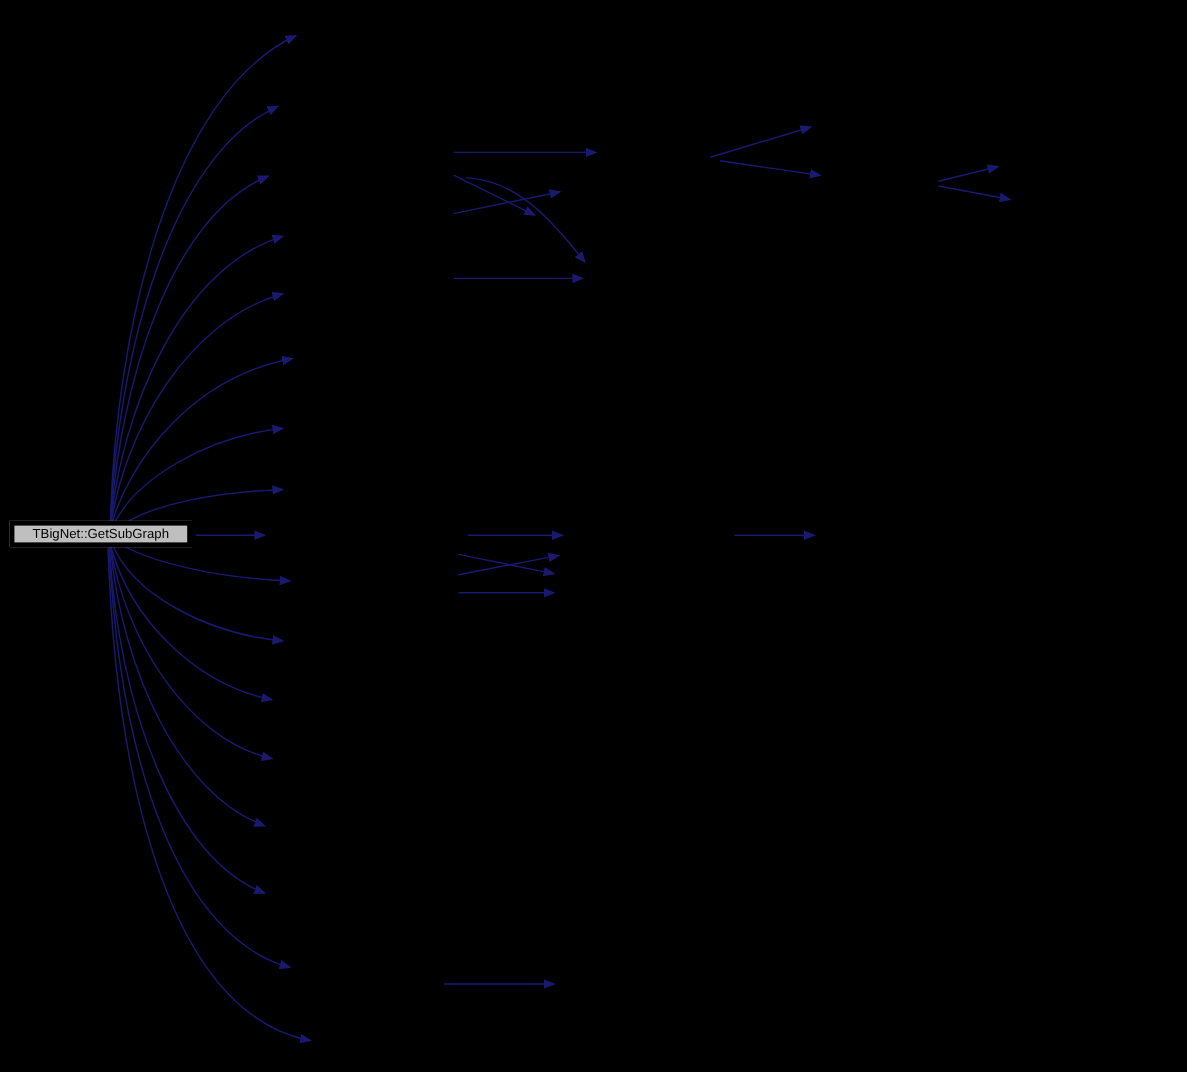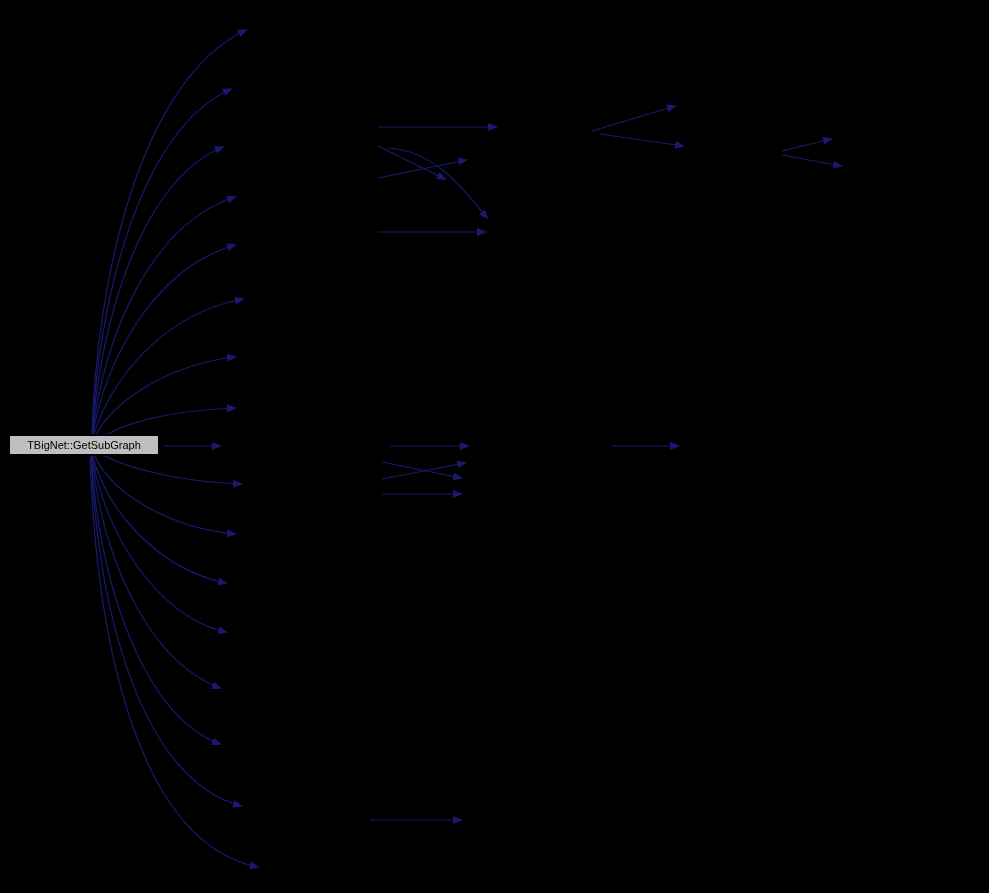--- a/index.html
+++ b/index.html
@@ -26,21 +26,21 @@
     fill: none;
     stroke-width: 1.2;
   }
   .root-node {
     position: absolute;
     left: 8px;
     top: 434px;
     width: 152px;
     height: 22px;
     box-sizing: border-box;
-    border: 2px solid #3b82f6;
+    border: 4px solid #3b82f6;
     display: flex;
     align-items: center;
     justify-content: center;
     font-size: 11px;
     cursor: pointer;
     white-space: nowrap;
   }
 </style>
 </head>
 <body>

